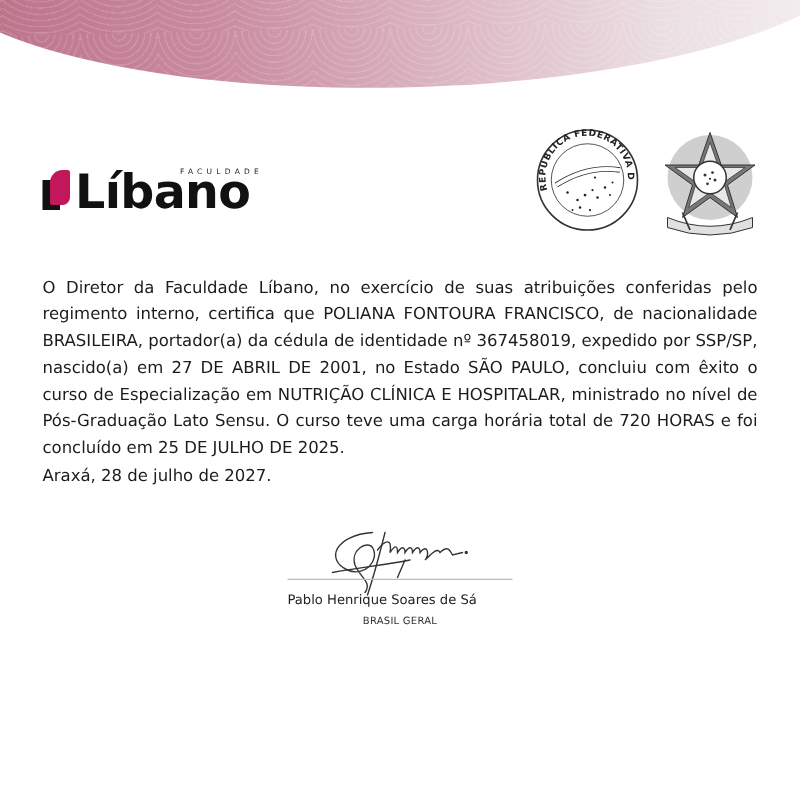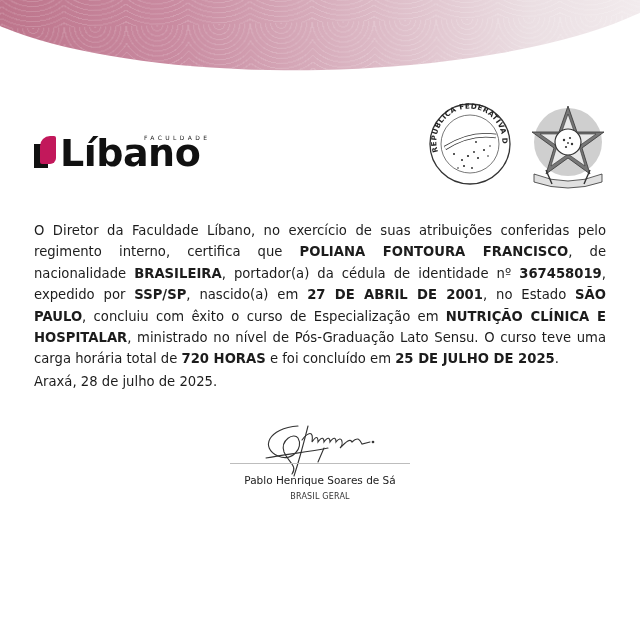--- a/index.html
+++ b/index.html
@@ -41,28 +41,28 @@
       color: #222; font-family: "DejaVu Sans", sans-serif;
     }
     .seal { position: absolute; }
     .seal-1 { left: 428px; top: 102px; width: 84px; height: 84px; }
     .seal-2 { left: 526px; top: 102px; width: 84px; height: 90px; }
     .body-text {
       position: absolute; left: 34px; top: 220px; width: 572px;
       font-size: 13.2px; line-height: 21.4px; text-align: justify;
       font-family: "DejaVu Sans", sans-serif; color: #1c1c1c;
     }
-    .body-text b { font-weight: bold; }
+    .body-text b { font-weight: normal; }
     .place-date {
       position: absolute; left: 34px; top: 374px; font-size: 13.2px; color: #1c1c1c;
     }
     .signature { position: absolute; left: 258px; top: 418px; width: 130px; height: 60px; }
     .sig-line { position: absolute; left: 230px; top: 463px; width: 180px; height: 1px; background: #bdbdbd; }
     .signer-name {
-      position: absolute; left: 230px; width: 180px; top: 474px; text-align: center;
+      position: absolute; left: 230px; width: 180px; top: 474px; text-align: left;
       font-size: 10.5px; color: #222;
     }
     .signer-role {
       position: absolute; left: 230px; width: 180px; top: 492px; text-align: center;
       font-size: 8px; color: #333; letter-spacing: 0.2px;
     }
   </style>
 </head>
 <body>
 
@@ -124,21 +124,21 @@
   </g>
   <path d="M 8 72 Q 42 86 76 72 L 76 80 Q 42 92 8 80 Z" fill="#e0e0e0" stroke="#333" stroke-width="0.8"></path>
   <line x1="20" y1="68" x2="26" y2="82" stroke="#333" stroke-width="1.4"></line>
   <line x1="64" y1="68" x2="58" y2="82" stroke="#333" stroke-width="1.4"></line>
 </svg>
 
 <div class="body-text">
   <span>O Diretor da Faculdade Líbano, no exercício de suas atribuições conferidas pelo regimento interno, certifica que </span><b>POLIANA FONTOURA FRANCISCO</b><span>, de nacionalidade </span><b>BRASILEIRA</b><span>, portador(a) da cédula de identidade nº </span><b>367458019</b><span>, expedido por </span><b>SSP/SP</b><span>, nascido(a) em </span><b>27 DE ABRIL DE 2001</b><span>, no Estado </span><b>SÃO PAULO</b><span>, concluiu com êxito o curso de Especialização em </span><b>NUTRIÇÃO CLÍNICA E HOSPITALAR</b><span>, ministrado no nível de Pós-Graduação Lato Sensu. O curso teve uma carga horária total de </span><b>720 HORAS</b><span> e foi concluído em </span><b>25 DE JULHO DE 2025</b><span>.</span>
 </div>
 
-<div class="place-date">Araxá, 28 de julho de 2025.</div>
+<div class="place-date">Araxá, 28 de julho de 2027.</div>
 
 <svg class="signature" viewBox="0 0 130 60">
   <g fill="none" stroke="#333" stroke-width="1.1" stroke-linecap="round">
     <path d="M 40 8 C 10 10, 2 30, 20 38 C 34 44, 46 30, 40 20 C 36 14, 22 22, 26 34 C 30 44, 40 48, 34 56"></path>
     <path d="M 8 40 C 30 36, 50 34, 70 30"></path>
     <path d="M 50 8 C 46 24, 42 40, 36 58"></path>
     <path d="M 44 22 C 50 14, 56 12, 54 24 C 58 18, 60 18, 60 24 C 64 18, 66 20, 66 24 C 70 18, 72 20, 72 24 C 76 18, 78 20, 78 24 C 84 16, 86 26, 82 30 C 88 24, 92 20, 94 24 C 100 18, 102 22, 104 26 L 112 24"></path>
     <path d="M 60 44 L 66 30"></path>
     <circle cx="115" cy="24" r="0.8" fill="#333"></circle>
   </g>

